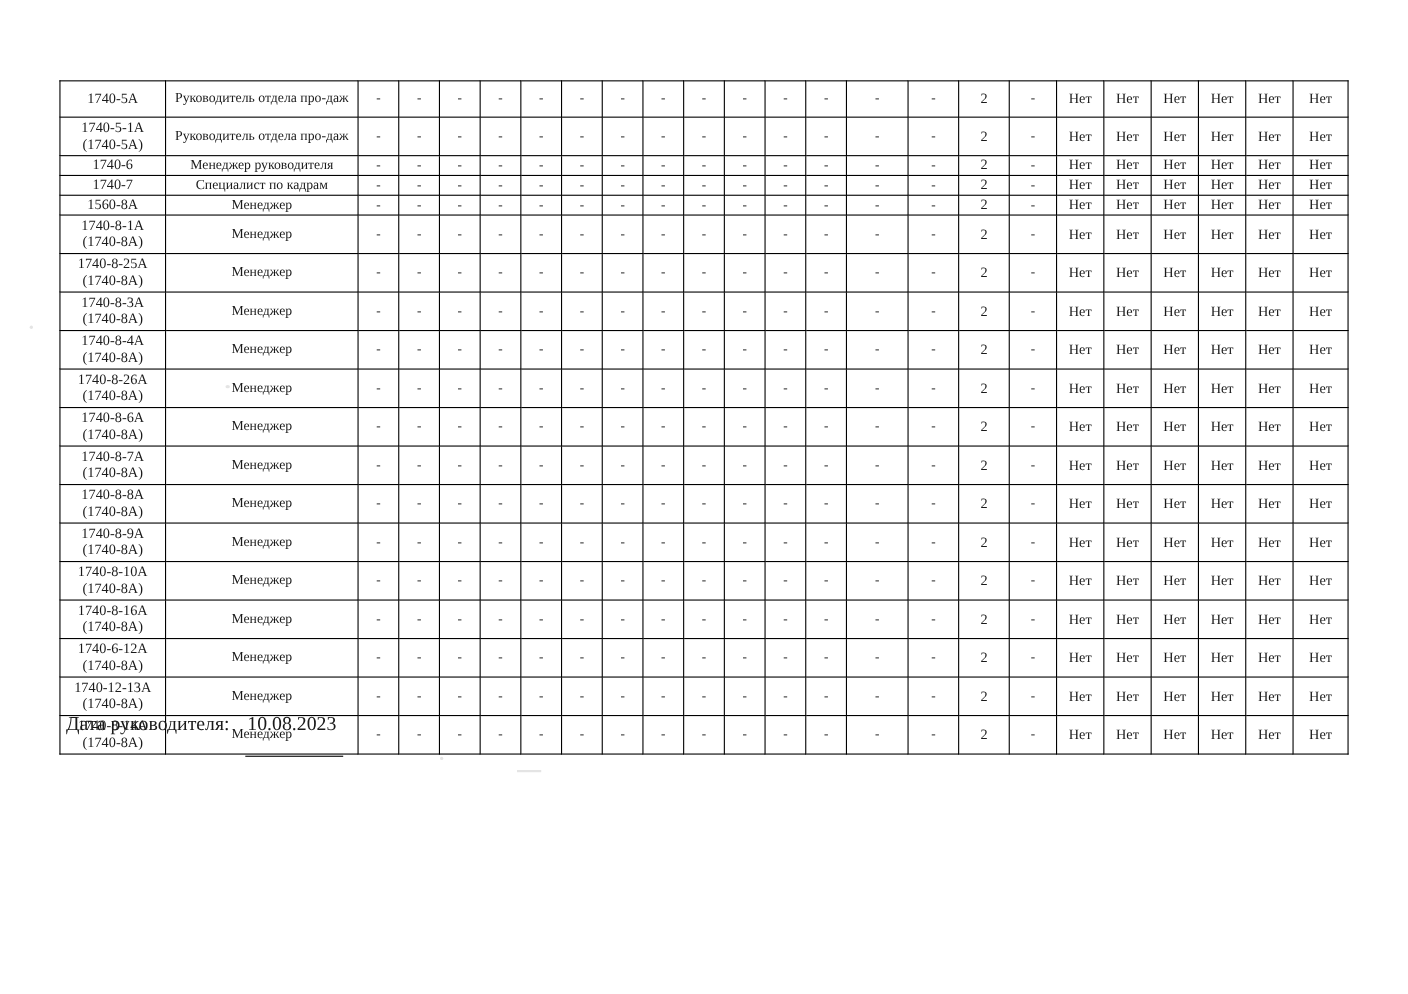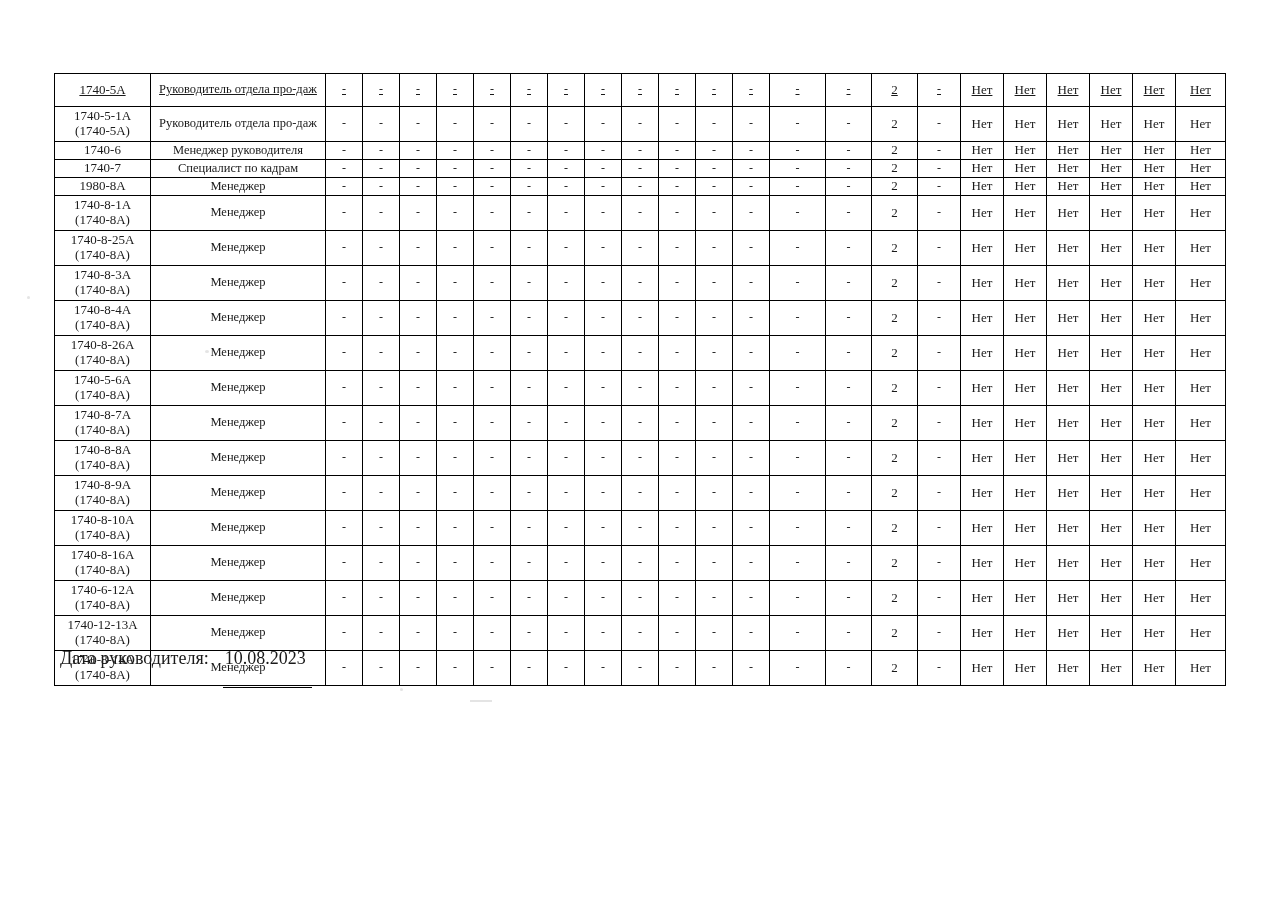--- a/index.html
+++ b/index.html
@@ -73,21 +73,21 @@
   }
   td.cnt {
     font-size: 13px;
   }
   td.net {
     font-size: 13px;
   }
 
   .row-tall td { height: 32px; }
   .row-short td { height: 15px; }
-  .row-first td { height: 30px; text-decoration: underline; }
+  .row-first td { height: 30px; }
 
   
   .date-line {
     position: absolute;
     left: 60px;
     top: 648px;
     font-size: 18px;
     font-family: "Liberation Serif", serif;
     white-space: nowrap;
   }
@@ -241,21 +241,21 @@
             <td class="cnt">2</td>
             <td class="dash2">-</td>
             <td class="net">Нет</td>
             <td class="net">Нет</td>
             <td class="net">Нет</td>
             <td class="net">Нет</td>
             <td class="net">Нет</td>
             <td class="net">Нет</td>
           </tr>
           <tr class="row-short">
-            <td class="code">1980-8А</td>
+            <td class="code">1560-8А</td>
             <td class="pos">Менеджер</td>
             <td class="dash">-</td>
             <td class="dash">-</td>
             <td class="dash">-</td>
             <td class="dash">-</td>
             <td class="dash">-</td>
             <td class="dash">-</td>
             <td class="dash">-</td>
             <td class="dash">-</td>
             <td class="dash">-</td>
@@ -413,21 +413,21 @@
             <td class="dash2">-</td>
             <td class="net">Нет</td>
             <td class="net">Нет</td>
             <td class="net">Нет</td>
             <td class="net">Нет</td>
             <td class="net">Нет</td>
             <td class="net">Нет</td>
           </tr>
           <tr class="row-tall">
             <td class="code">
-              <div>1740-5-6А</div>
+              <div>1740-8-6А</div>
               <div>(1740-8А)</div>
             </td>
             <td class="pos">Менеджер</td>
             <td class="dash">-</td>
             <td class="dash">-</td>
             <td class="dash">-</td>
             <td class="dash">-</td>
             <td class="dash">-</td>
             <td class="dash">-</td>
             <td class="dash">-</td>

